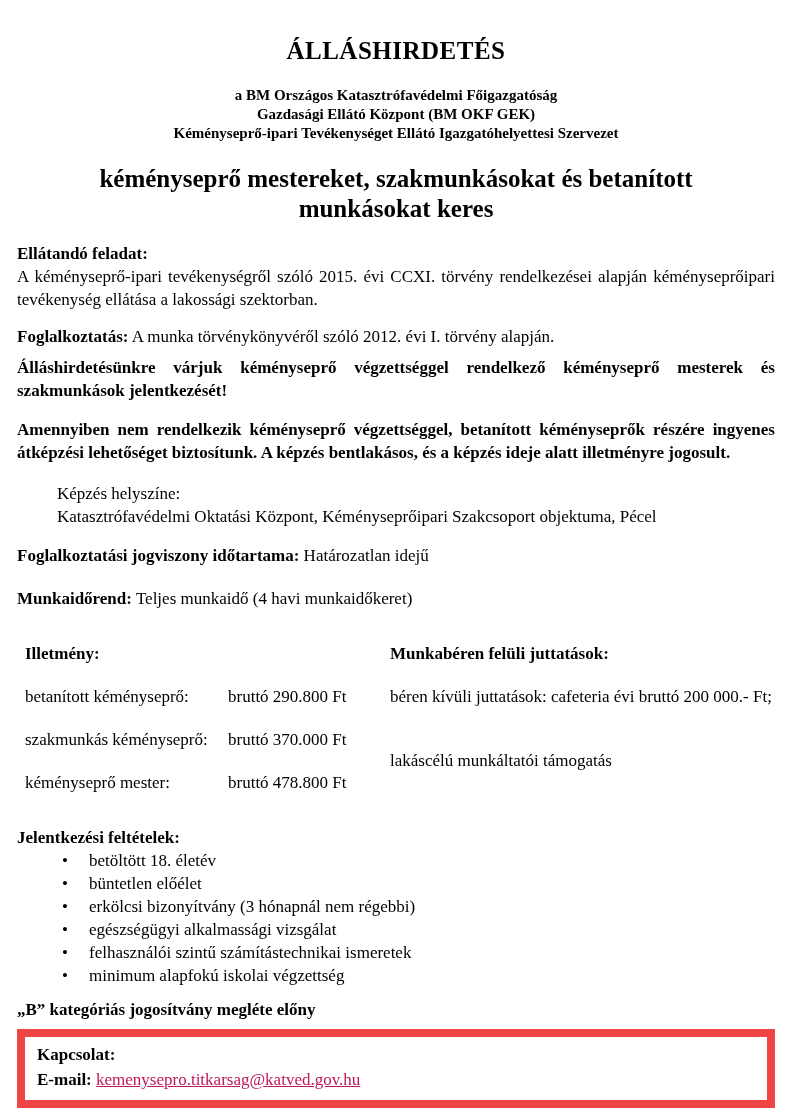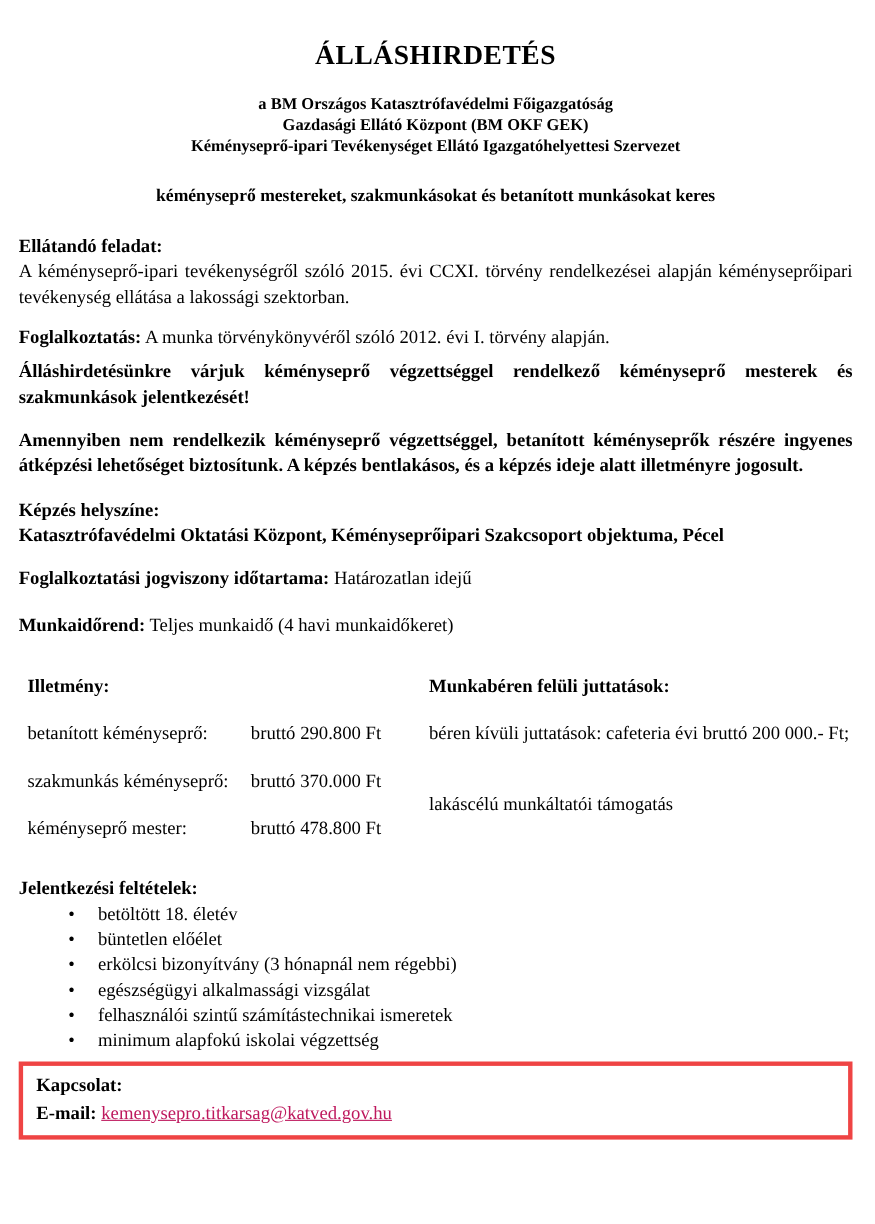--- a/index.html
+++ b/index.html
@@ -27,31 +27,31 @@
   }
   .org-block {
     margin-top: 20px;
     font-size: 15px; line-height: 19px;
     font-weight: bold;
     text-align: center;
   }
   .headline {
     margin: 21px auto 0 auto;
     max-width: 722px;
-    font-size: 16px; line-height: 30px;
+    font-size: 25px; line-height: 30px;
     font-weight: bold;
     text-align: center;
   }
 
   .para { margin: 0; }
   .sec-task { margin-top: 18px; }
   .sec-employment { margin-top: 14px; }
   .sec-invite { margin-top: 8px; font-weight: bold; }
   .sec-training { margin-top: 16px; font-weight: bold; }
-  .sec-location { margin-top: 18px; font-weight: bold; }
+  .sec-location { margin-top: 18px; font-weight: normal; margin-left: 40px; }
   .sec-duration { margin-top: 16px; }
   .sec-schedule { margin-top: 20px; }
 
   .salary {
     display: grid;
     grid-template-columns: 365px 1fr;
     margin: 12px 0 0 8px;
   }
   .salary-header { font-weight: bold; margin-top: 20px; }
   .salary-row { display: flex; margin-top: 20px; }
@@ -73,21 +73,21 @@
     position: absolute; left: 45px; top: 0;
   }
   ul.req-list li .bullet::before { content: "\2022"; font-size: 17px; }
 
   .license-note { margin-top: 11px; font-weight: bold; }
 
   .contact-box {
     box-sizing: border-box;
     margin-top: 8px;
     width: 758px;
-    border: 4px solid #ef4444;
+    border: 8px solid #ef4444;
     padding: 5px 12px 8px 12px;
     line-height: 25px;
   }
   .contact-box .email-line a {
     color: #be185d;
     text-decoration: underline;
     cursor: pointer;
   }
   .contact-box .lbl-b { font-weight: bold; }
 </style>
@@ -158,19 +158,20 @@
   <div class="req-label">Jelentkezési feltételek:</div>
   <ul class="req-list">
     <li><span class="bullet"></span><span>betöltött 18. életév</span></li>
     <li><span class="bullet"></span><span>büntetlen előélet</span></li>
     <li><span class="bullet"></span><span>erkölcsi bizonyítvány (3 hónapnál nem régebbi)</span></li>
     <li><span class="bullet"></span><span>egészségügyi alkalmassági vizsgálat</span></li>
     <li><span class="bullet"></span><span>felhasználói szintű számítástechnikai ismeretek</span></li>
     <li><span class="bullet"></span><span>minimum alapfokú iskolai végzettség</span></li>
   </ul>
 
+  <div class="license-note">„B” kategóriás jogosítvány megléte előny</div>
 
   <div class="contact-box">
     <div class="lbl-b">Kapcsolat:</div>
     <div class="email-line"><b class="lbl-b">E-mail:</b> <a>kemenysepro.titkarsag@katved.gov.hu</a></div>
   </div>
 
 </div>
 
 </body></html>

